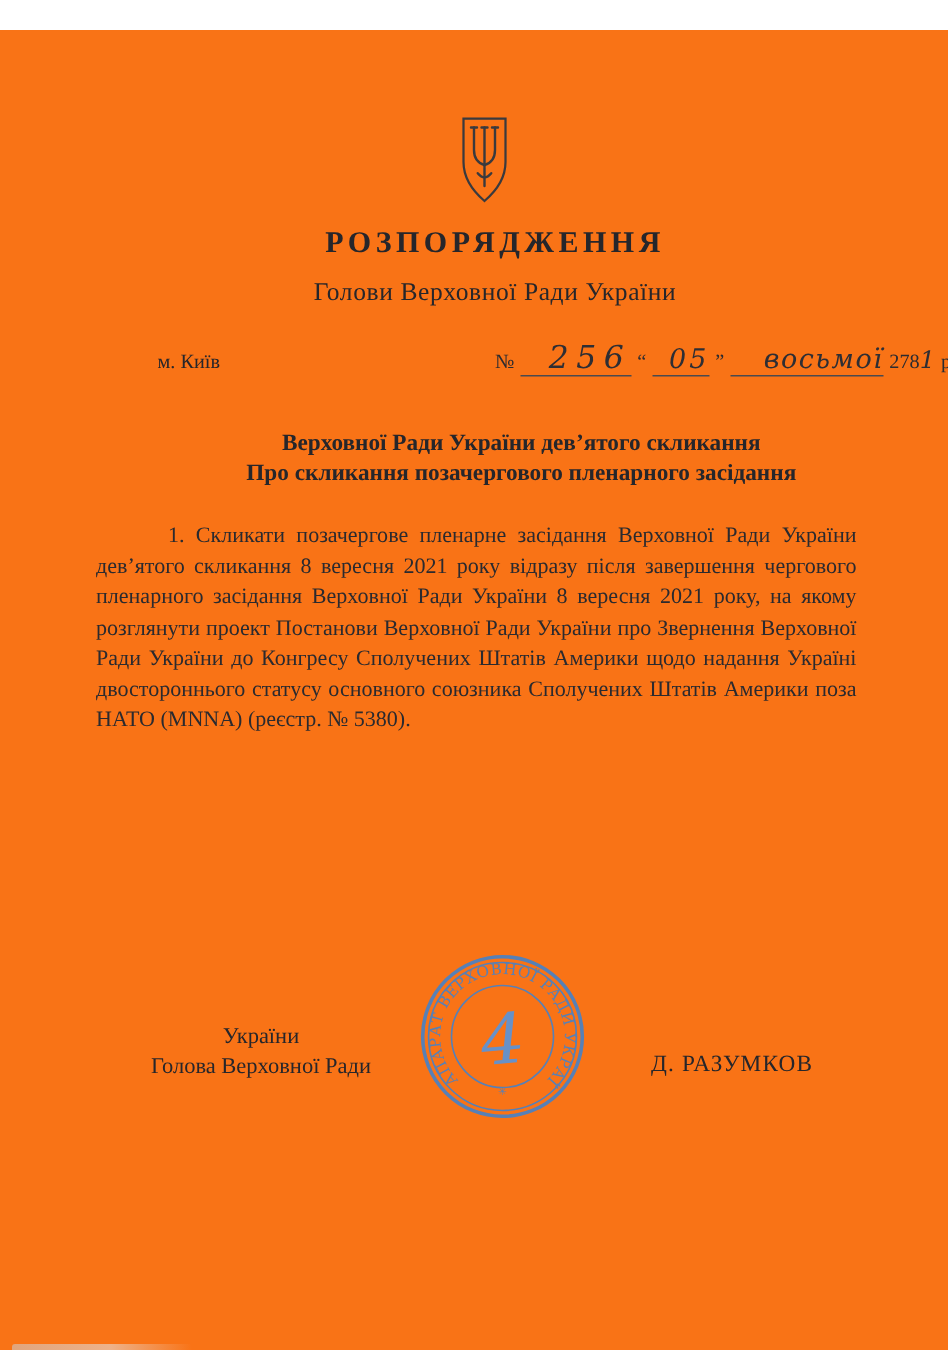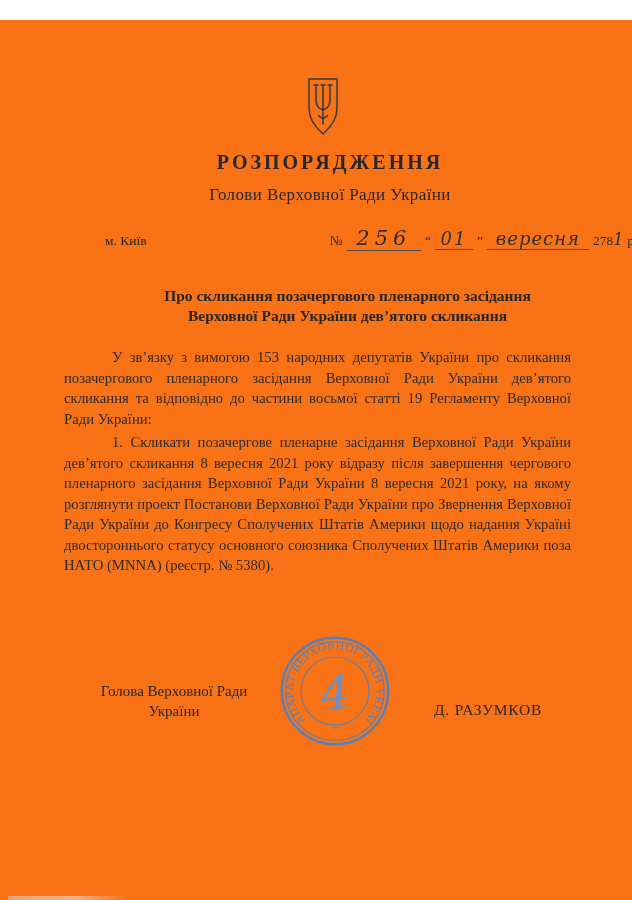--- a/index.html
+++ b/index.html
@@ -20,21 +20,21 @@
     font-size:17px; letter-spacing:0.4px;
   }
   
   .dateline { position:absolute; left:0; top:206px; width:528px; height:30px; }
   .place { position:absolute; left:105px; top:7px; font-size:13.5px; }
   .numgroup { position:absolute; left:330px; top:0; white-space:nowrap; }
   .numgroup .printed { font-size:13.5px; color:#2b2b30; }
   .hw {
     font-family:"DejaVu Serif", serif; font-style:italic; color:#2e2e34;
   }
-  .blank { display:inline-block; border-bottom:1.2px solid #4a4a4f; text-align:center; vertical-align:baseline; }
+  .blank { display:inline-block; border-bottom:1.2px solid #4a4a4f; text-align:right; vertical-align:baseline; }
   .blank-num { width:74px; font-size:21px; letter-spacing:5px; }
   .blank-day { width:38px; font-size:18px; letter-spacing:2px; }
   .blank-month { width:102px; font-size:18px; letter-spacing:1px; }
   .hw-year { font-size:16px; }
   
   .subject {
     position:absolute; left:95px; top:266px; width:505px; text-align:center;
     font-size:15.5px; font-weight:bold; line-height:20px;
   }
   
@@ -84,41 +84,40 @@
 
   <div class="doc-title">РОЗПОРЯДЖЕННЯ</div>
   <div class="doc-subtitle">Голови Верховної Ради України</div>
 
   <div class="dateline">
     <span class="place">м. Київ</span>
     <span class="numgroup">
       <span class="printed">№</span>
       <span class="blank blank-num hw">256</span>
       <span class="printed">“</span>
-      <span class="blank blank-day hw">01</span>
+      <span class="blank blank-day hw">05</span>
       <span class="printed">”</span>
-      <span class="blank blank-month hw">вересня</span>
+      <span class="blank blank-month hw">восьмої</span>
       <span class="printed">278</span><span class="hw hw-year">1</span>
       <span class="printed">р.</span>
     </span>
   </div>
 
   <div class="subject">
+    <div>Верховної Ради України дев’ятого скликання</div>
     <div>Про скликання позачергового пленарного засідання</div>
-    <div>Верховної Ради України дев’ятого скликання</div>
   </div>
 
   <div class="body-text">
-    <p>У зв’язку з вимогою 153 народних депутатів України про скликання позачергового пленарного засідання Верховної Ради України дев’ятого скликання та відповідно до частини восьмої статті 19 Регламенту Верховної Ради України:</p>
     <p>1. Скликати позачергове пленарне засідання Верховної Ради України дев’ятого скликання 8 вересня 2021 року відразу після завершення чергового пленарного засідання Верховної Ради України 8 вересня 2021 року, на якому розглянути проект Постанови Верховної Ради України про Звернення Верховної Ради України до Конгресу Сполучених Штатів Америки щодо надання Україні двостороннього статусу основного союзника Сполучених Штатів Америки поза НАТО (MNNA) (реєстр. № 5380).</p>
   </div>
 
   <div class="sig-left">
+    <div>України</div>
     <div>Голова Верховної Ради</div>
-    <div>України</div>
   </div>
 
   <div class="sig-name">Д. РАЗУМКОВ</div>
 
   <svg class="stamp" viewBox="0 0 114 114">
     <circle cx="57" cy="57" r="53.2" fill="none" stroke-width="2.4" stroke="#4a82c4"></circle>
     <circle cx="57" cy="57" r="49.3" fill="none" stroke-width="1.1" stroke="#4a82c4"></circle>
     <circle cx="57" cy="57" r="34" fill="none" stroke-width="1.1" stroke="#4a82c4"></circle>
     <defs>
       <path id="stampArc" d="M 27.7,86.3 A 41.5,41.5 0 1 1 86.3,86.3" fill="none"></path>

